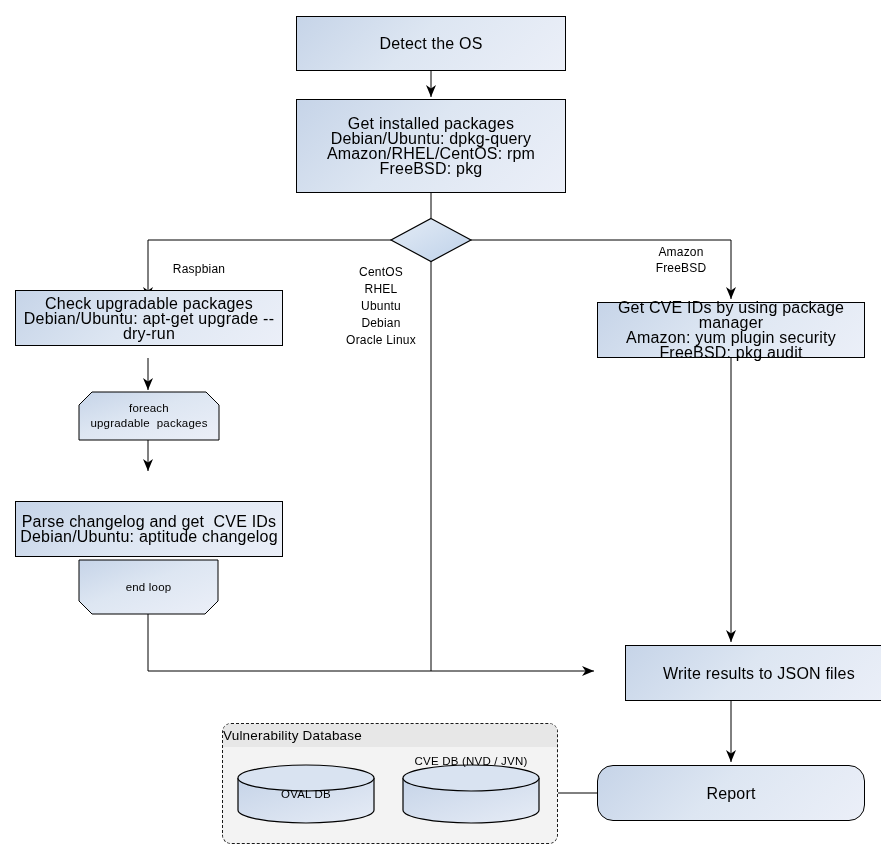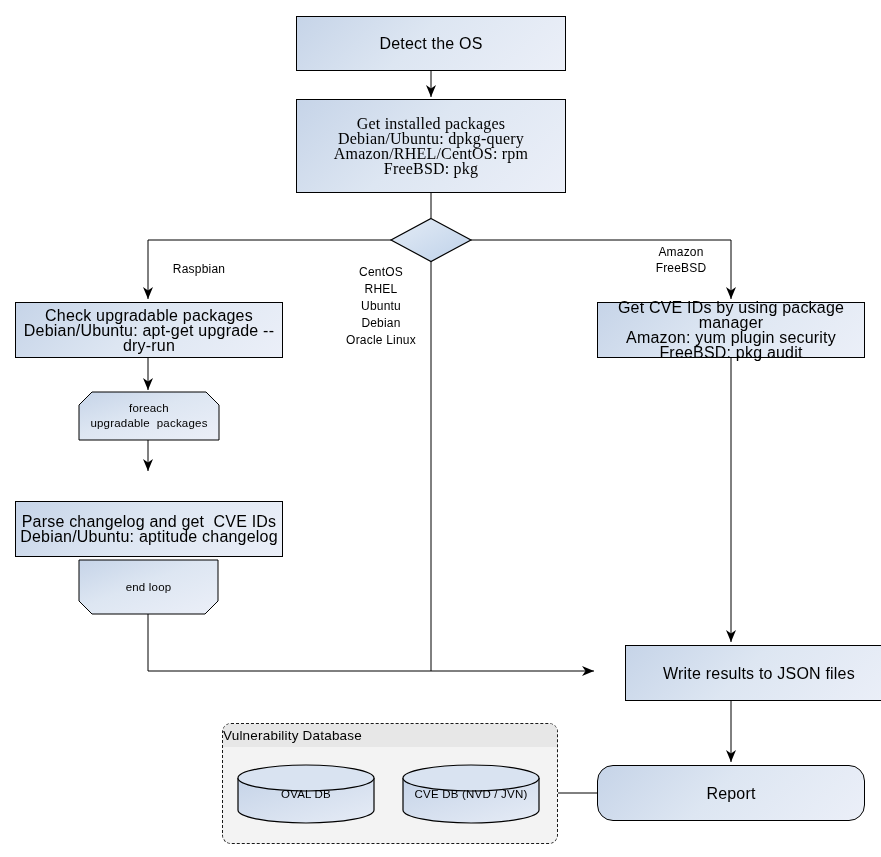--- a/index.html
+++ b/index.html
@@ -96,26 +96,26 @@
 
     <polygon points="431,218.5 471,240 431,261.5 391,240" fill="url(#diamondGrad)" stroke="#000" stroke-width="1.2"></polygon>
 
     <polygon points="92,392 206,392 219,405 219,440 79,440 79,405" fill="url(#shapeGrad)" stroke="#000" stroke-width="1"></polygon>
 
     <polygon points="79,560 218,560 218,601 205,614 92,614 79,601" fill="url(#shapeGrad)" stroke="#000" stroke-width="1"></polygon>
   </svg>
 
   <div class="node" style="left:296px;top:16px;width:270px;height:55px;">Detect the OS</div>
 
-  <div class="node" style="left:296px;top:99px;width:270px;height:94px;font-family:Liberation Serif, serif;">Get installed packages
+  <div class="node" style="left:296px;top:99px;width:270px;height:94px;">Get installed packages
 Debian/Ubuntu: dpkg-query
 Amazon/RHEL/CentOS: rpm
 FreeBSD: pkg</div>
 
-  <div class="node" style="left:15px;top:302px;width:268px;height:56px;">Check upgradable packages
+  <div class="node" style="left:15px;top:290px;width:268px;height:56px;">Check upgradable packages
 Debian/Ubuntu: apt-get upgrade --dry-run</div>
 
   <div class="node" style="left:15px;top:474px;width:268px;height:56px;margin-top:27px;">Parse changelog and get  CVE IDs
 Debian/Ubuntu: aptitude changelog</div>
 
   <div class="node" style="left:597px;top:302px;width:268px;height:56px;">Get CVE IDs by using package manager
 Amazon: yum plugin security
 FreeBSD: pkg audit</div>
 
   <div class="node" style="left:597px;top:645px;width:268px;height:56px;margin-left:28px;">Write results to JSON files</div>
@@ -148,15 +148,15 @@
       <ellipse cx="306" cy="778" rx="68" ry="13" fill="#d9e3f1" stroke="#000" stroke-width="1.2"></ellipse>
     </g>
     <g>
       <path d="M403,778 V810 A68,13 0 0 0 539,810 V778" fill="url(#cylGrad)" stroke="#000" stroke-width="1.2"></path>
       <ellipse cx="471" cy="778" rx="68" ry="13" fill="#d9e3f1" stroke="#000" stroke-width="1.2"></ellipse>
     </g>
   </svg>
 
   <div class="shape-label" style="left:247px;top:786px;width:118px;height:16px;z-index:4;">OVAL DB</div>
 
-  <div class="shape-label" style="left:404px;top:786px;width:134px;height:16px;z-index:4;">CVE DB (NVD / JVN)</div>
+  <div class="shape-label" style="left:404px;top:753px;width:134px;height:16px;z-index:4;">CVE DB (NVD / JVN)</div>
 
 </div>
 
 </body></html>

